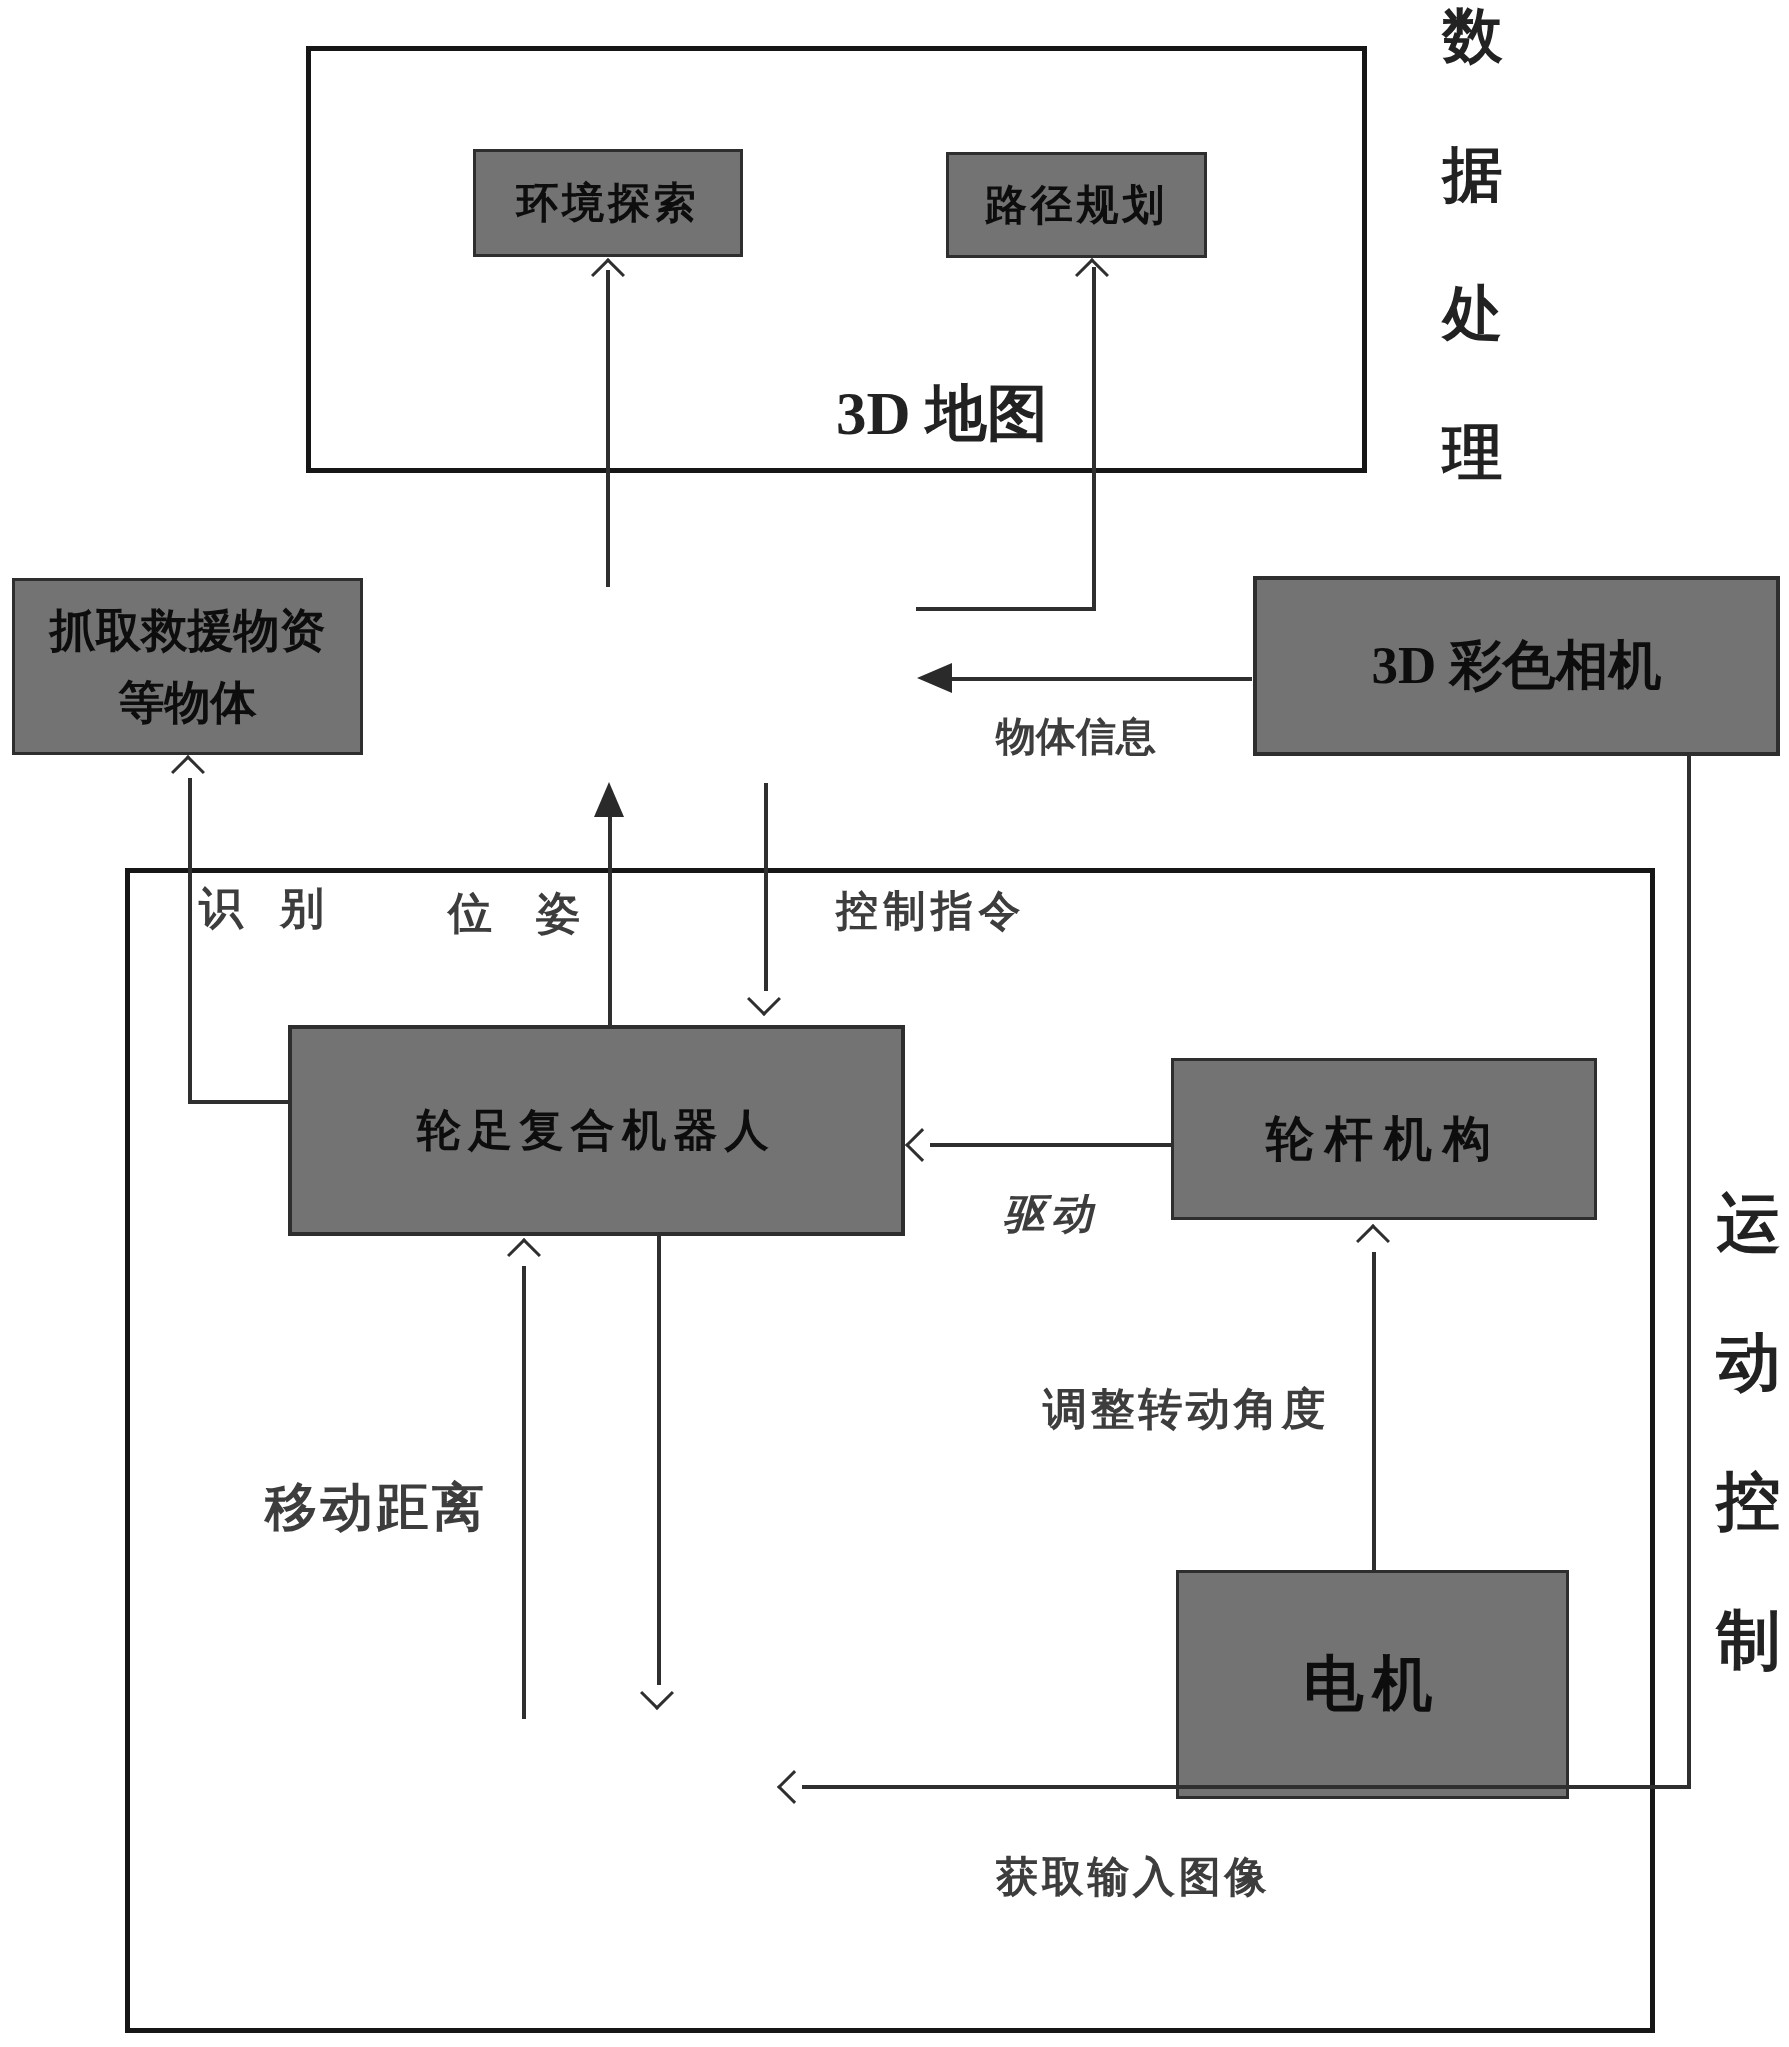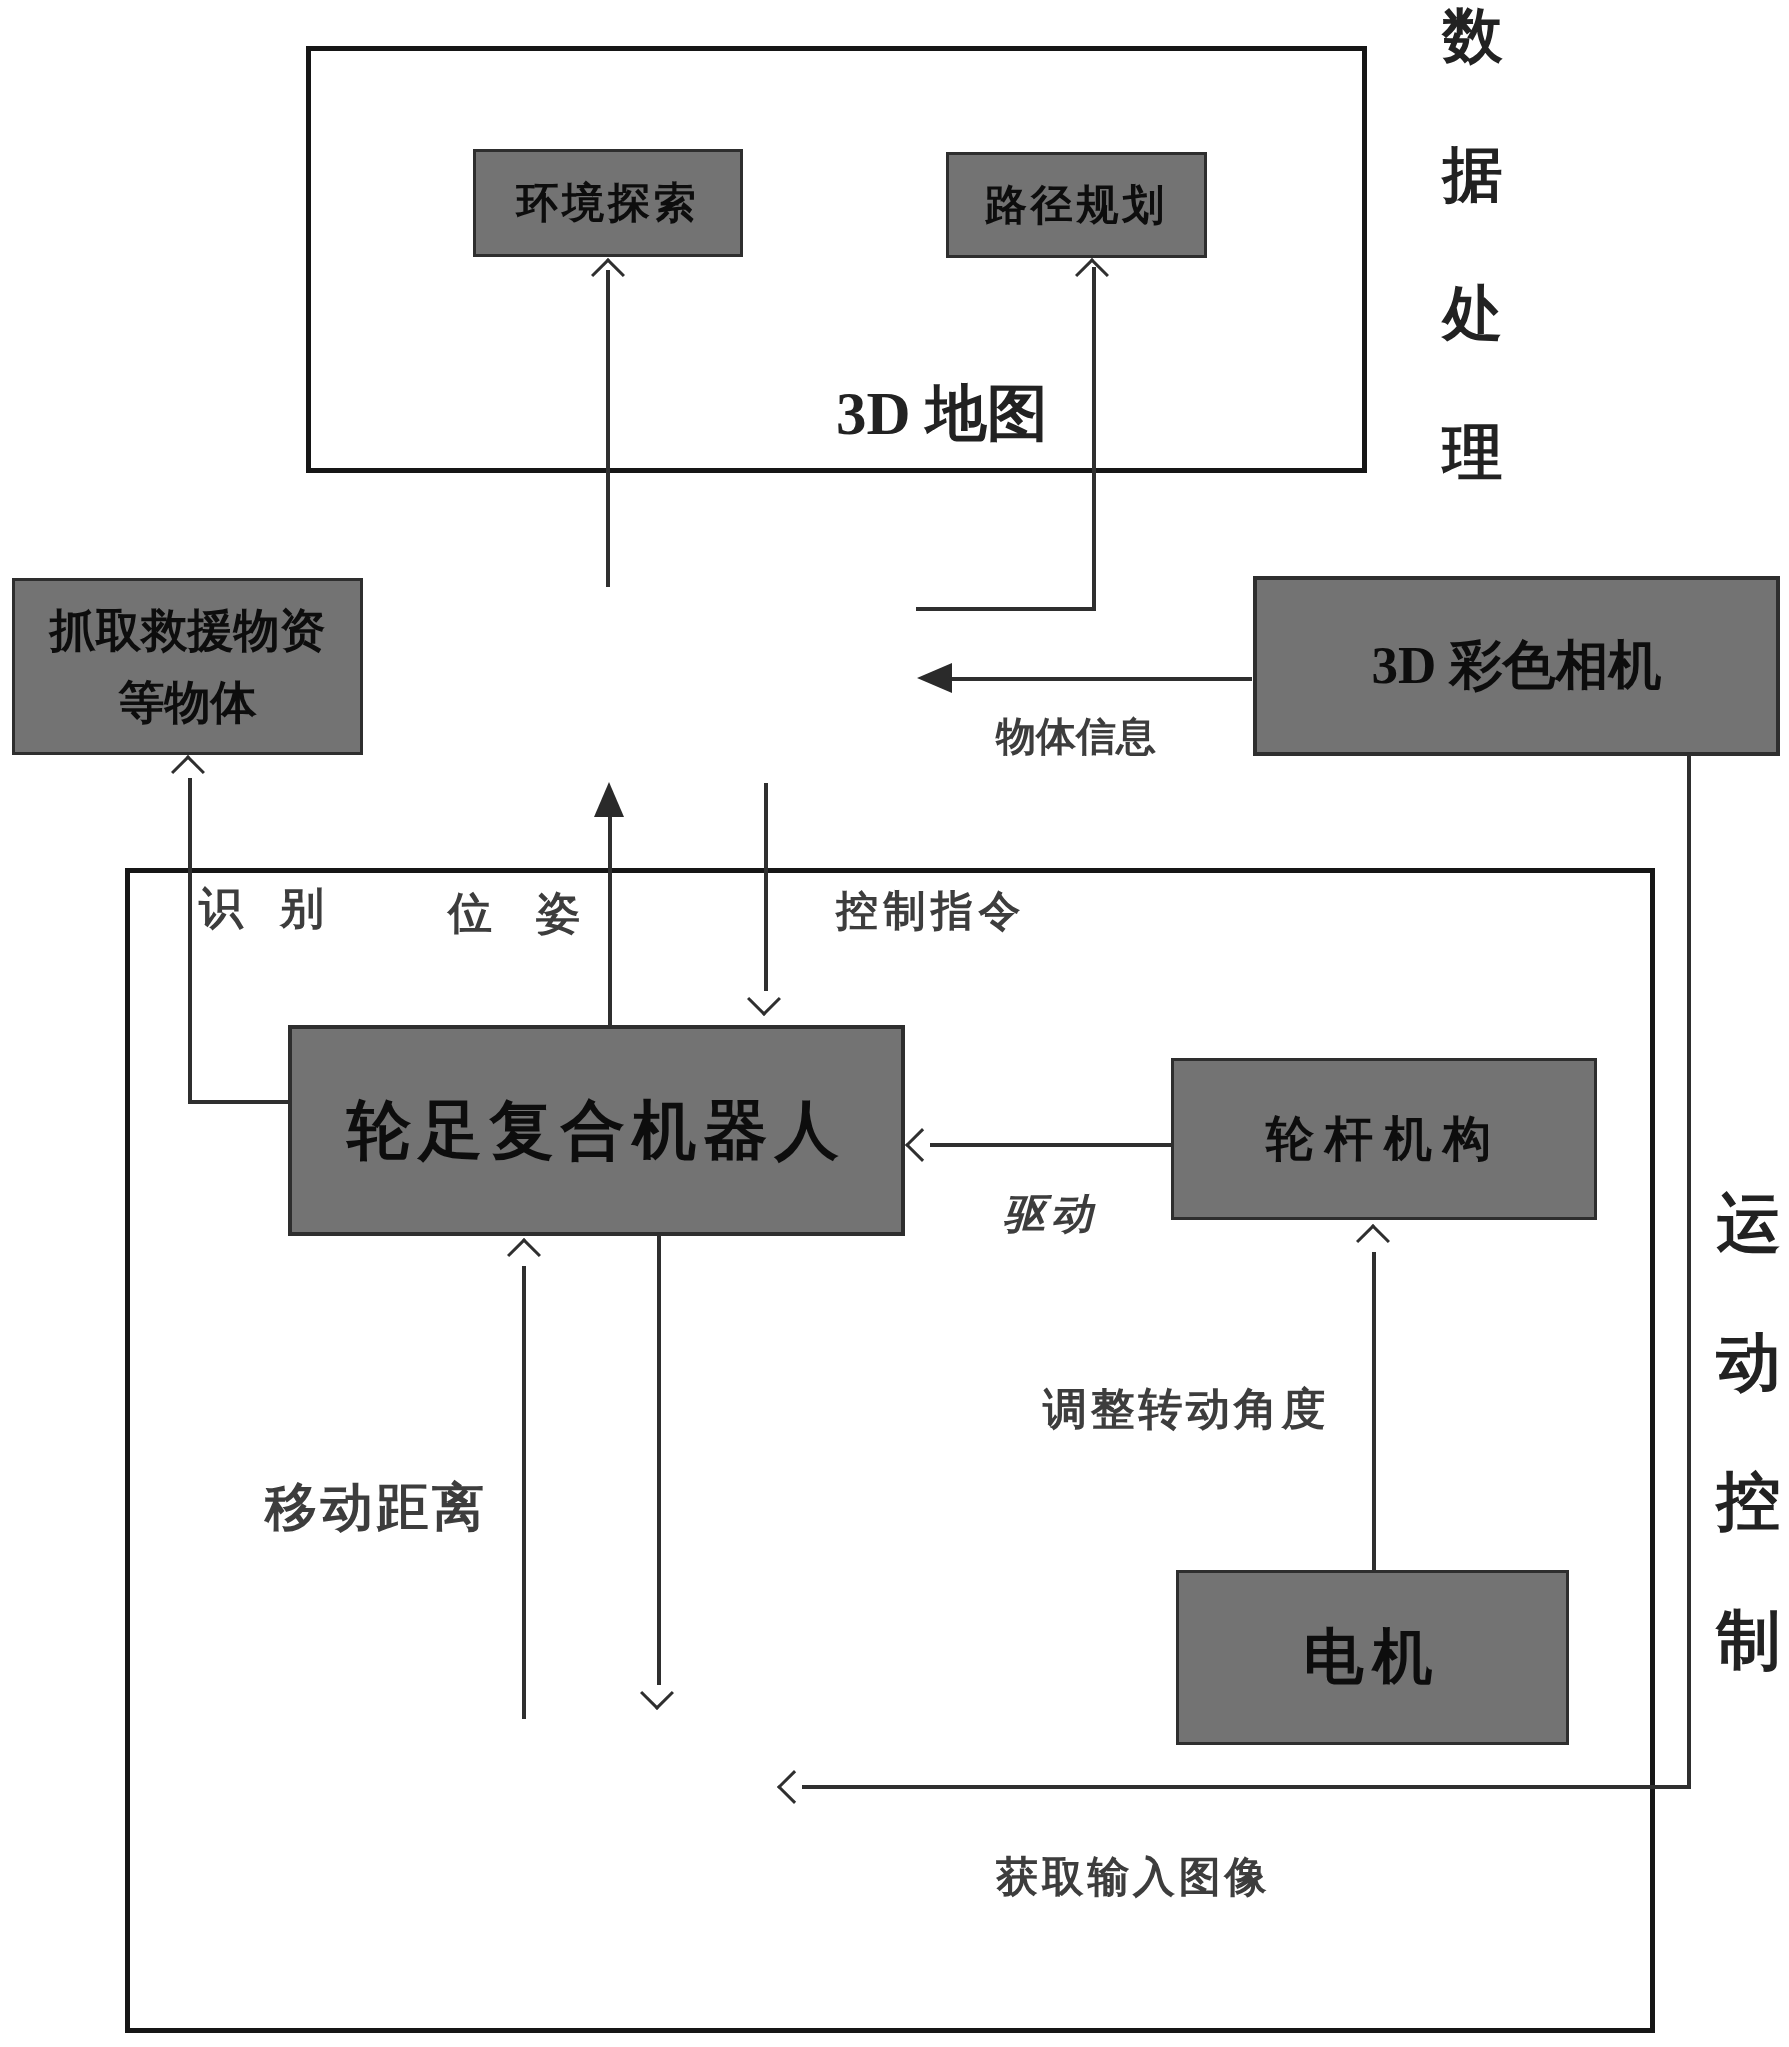--- a/index.html
+++ b/index.html
@@ -88,29 +88,29 @@
 
   <div class="box bold" style="left:12px;top:578px;width:351px;height:177px;font-size:46px;flex-direction:column;line-height:1.55;">
     <span>抓取救援物资</span>
     <span>等物体</span>
   </div>
 
   <div class="box bold" style="left:1253px;top:576px;width:527px;height:180px;font-size:53px;border-width:4.6px;">
     <span>3D 彩色相机</span>
   </div>
 
-  <div class="box bold" style="left:288px;top:1025px;width:617px;height:211px;font-size:64px;letter-spacing:7.3px;border-width:4.6px;">
+  <div class="box bold" style="left:288px;top:1025px;width:617px;height:211px;font-size:44px;letter-spacing:7.3px;border-width:4.6px;">
     <span>轮足复合机器人</span>
   </div>
 
   <div class="box bold" style="left:1171px;top:1058px;width:426px;height:162px;font-size:48px;letter-spacing:11px;">
     <span>轮杆机构</span>
   </div>
 
-  <div class="box bold" style="left:1176px;top:1570px;width:393px;height:175px;font-size:60px;letter-spacing:9.1px;">
+  <div class="box bold" style="left:1176px;top:1570px;width:393px;height:229px;font-size:60px;letter-spacing:9.1px;">
     <span>电机</span>
   </div>
 
 
   <div class="ln" style="left:606px;top:270px;width:3.7px;height:317px;"></div>
   <div class="chev up" style="left:596px;top:263px;"></div>
 
   <div class="ln" style="left:916px;top:607px;width:180px;height:3.7px;"></div>
   <div class="ln" style="left:1092px;top:267px;width:3.7px;height:344px;"></div>
   <div class="chev up" style="left:1080px;top:263px;"></div>

